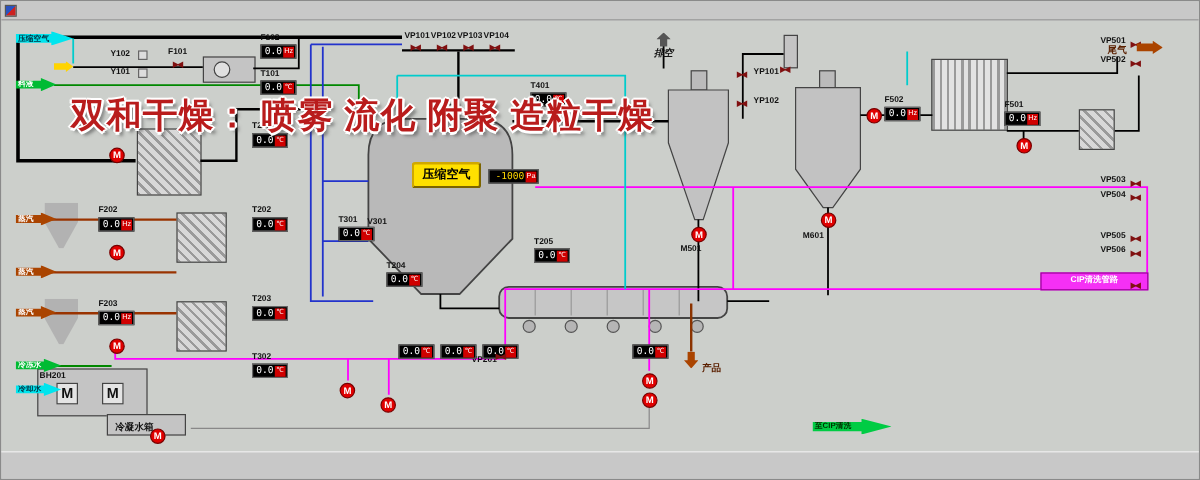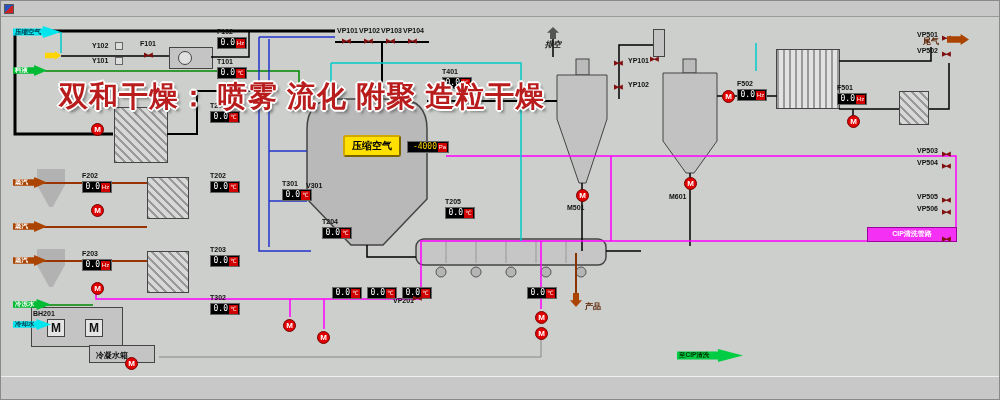--- a/index.html
+++ b/index.html
@@ -226,21 +226,21 @@
       <div class="disp" style="left: 444px; top: 206px;">
         <span class="dv">0.0</span>
         <span class="du">℃</span>
       </div>
       <div class="tag" style="left: 441px; top: 67px;">T401</div>
       <div class="disp" style="left: 441px; top: 76px;">
         <span class="dv">0.0</span>
         <span class="du">℃</span>
       </div>
       <div class="disp" style="left: 406px; top: 140px; width: 42px;">
-        <span class="dv" style="color: rgb(255, 215, 0);">-4000</span>
+        <span class="dv" style="color: rgb(255, 215, 0);">-1000</span>
         <span class="du">Pa</span>
       </div>
       <div class="disp" style="left: 331px; top: 286px;">
         <span class="dv">0.0</span>
         <span class="du">℃</span>
       </div>
       <div class="disp" style="left: 366px; top: 286px;">
         <span class="dv">0.0</span>
         <span class="du">℃</span>
       </div>

